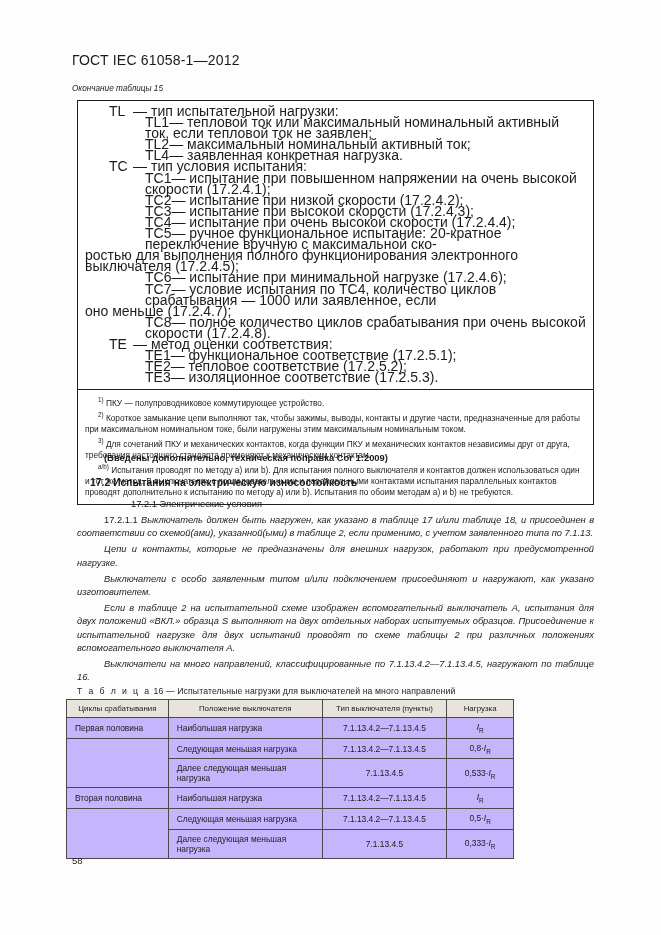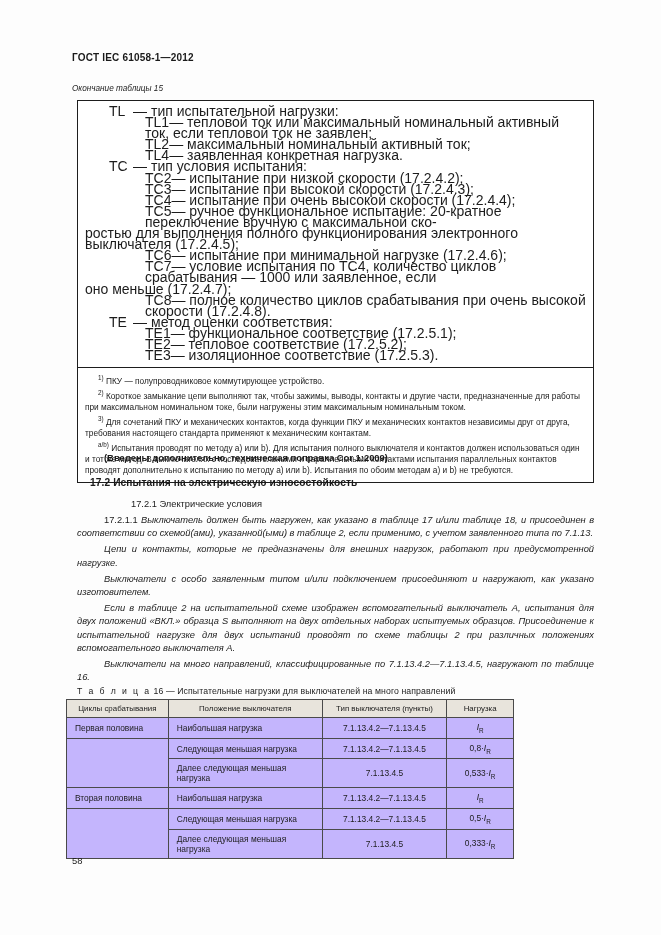--- a/index.html
+++ b/index.html
@@ -21,22 +21,22 @@
     width: 661px;
     height: 935px;
     background: #fdfdfd;
   }
 
   
   .doc-header {
     position: absolute;
     left: 72px;
     top: 52px;
-    font-size: 10px;
-    font-weight: bold;
+    font-size: 14px;
+    font-weight: normal;
     letter-spacing: 0.2px;
   }
   .table-cont {
     position: absolute;
     left: 72px;
     top: 84px;
     font-size: 8.2px;
     font-style: italic;
     color: #222;
   }
@@ -226,20 +226,21 @@
   <div class="table-cont">Окончание таблицы 15</div>
 
   <div class="box15">
     <div class="box15-body">
       <div class="deflist" id="deflist">
           <div class="lvl0"><span class="key">TL</span><span class="dash">—</span><span>тип испытательной нагрузки:</span></div>
           <div class="lvl1"><span class="key">TL1</span><span>— </span><span>тепловой ток или максимальный номинальный активный ток, если тепловой ток не заявлен;</span></div>
           <div class="lvl1"><span class="key">TL2</span><span>— </span><span>максимальный номинальный активный ток;</span></div>
           <div class="lvl1"><span class="key">TL4</span><span>— </span><span>заявленная конкретная нагрузка.</span></div>
           <div class="lvl0"><span class="key">TC</span><span class="dash">—</span><span>тип условия испытания:</span></div>
+          <div class="lvl1"><span class="key">TC1</span><span>— </span><span>испытание при повышенном напряжении на очень высокой скорости (17.2.4.1);</span></div>
           <div class="lvl1"><span class="key">TC2</span><span>— </span><span>испытание при низкой скорости (17.2.4.2);</span></div>
           <div class="lvl1"><span class="key">TC3</span><span>— </span><span>испытание при высокой скорости (17.2.4.3);</span></div>
           <div class="lvl1"><span class="key">TC4</span><span>— </span><span>испытание при очень высокой скорости (17.2.4.4);</span></div>
           <div class="lvl1"><span class="key">TC5</span><span>— </span><span>ручное функциональное испытание: 20-кратное переключение вручную с максимальной ско-</span></div>
           <div class="lvl1 wrap" style="padding-left: 0px;"><span>ростью для выполнения полного функционирования электронного выключателя (17.2.4.5);</span></div>
           <div class="lvl1"><span class="key">TC6</span><span>— </span><span>испытание при минимальной нагрузке (17.2.4.6);</span></div>
           <div class="lvl1"><span class="key">TC7</span><span>— </span><span>условие испытания по ТС4, количество циклов срабатывания — 1000 или заявленное, если</span></div>
           <div class="lvl1 wrap" style="padding-left: 0px;"><span>оно меньше (17.2.4.7);</span></div>
           <div class="lvl1"><span class="key">TC8</span><span>— </span><span>полное количество циклов срабатывания при очень высокой скорости (17.2.4.8).</span></div>
           <div class="lvl0"><span class="key">TE</span><span class="dash">—</span><span>метод оценки соответствия:</span></div>

